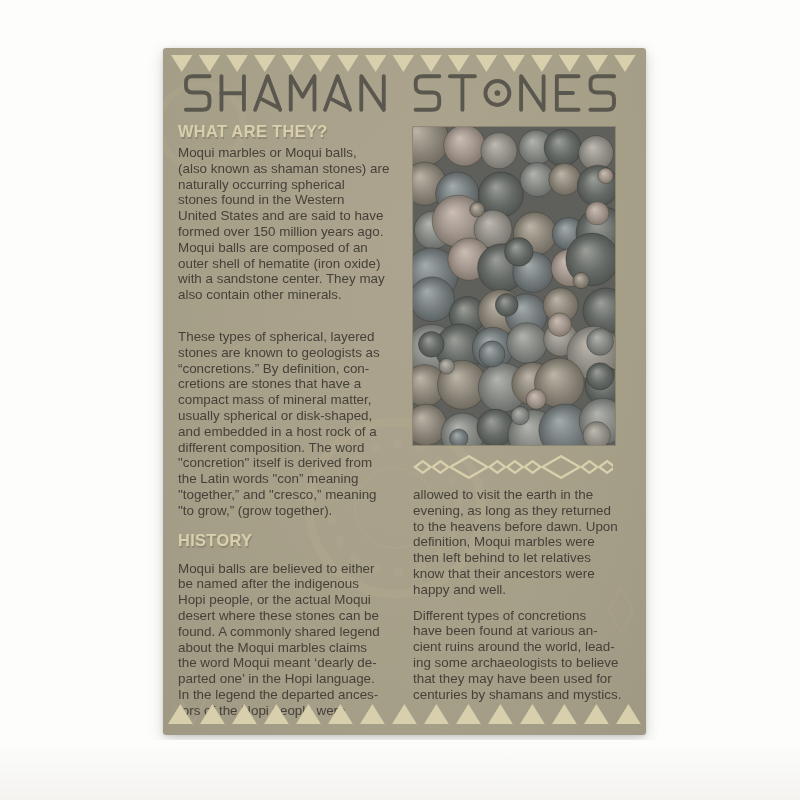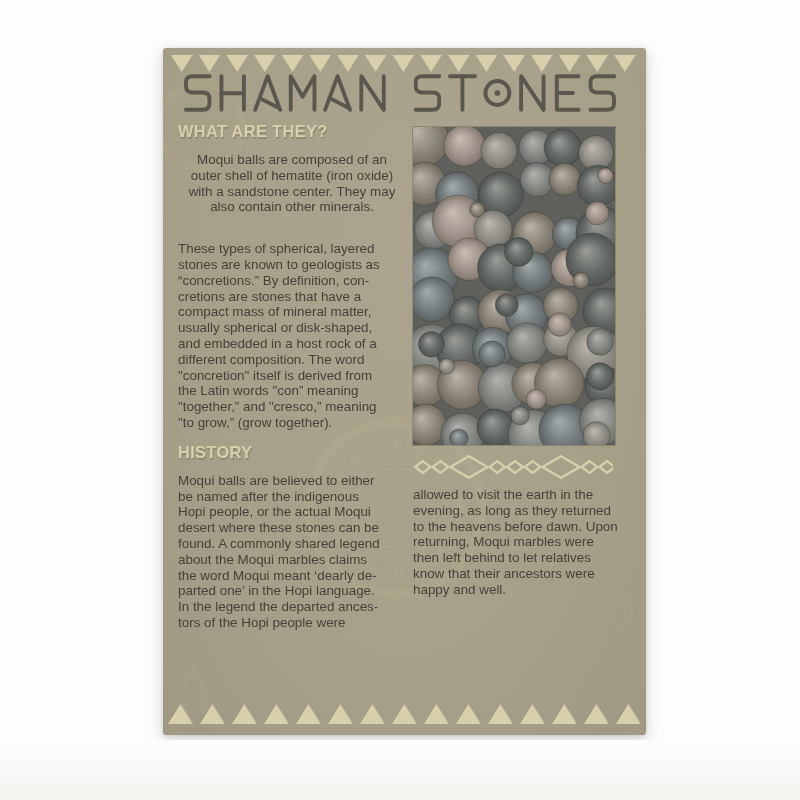--- a/index.html
+++ b/index.html
@@ -27,21 +27,21 @@
   #title-svg circle{fill:none;stroke:var(--title);stroke-width:3.1;}
   #title-svg circle.fdot{fill:var(--title);stroke:none;}
   .col{position:absolute;}
   #left-col{left:15px;top:74px;width:228px;}
   #right-col{left:250px;top:79px;width:228px;}
   h2.sec{margin:0;font-size:17px;font-weight:bold;color:var(--cream);
          letter-spacing:.4px;transform:scaleX(.96);transform-origin:left;
          text-shadow:1px 1.5px 0 rgba(70,64,50,.25);}
   .para{margin:0;white-space:pre-line;font-size:13.4px;line-height:15.8px;color:var(--body);}
   #left-col .p1{margin-top:3px;}
-  #left-col .p2{margin-top:10px;text-align:center;}
+  #left-col .p2{}
   #left-col .p3{margin-top:26px;}
   #left-col h2.hist{margin-top:12px;}
   #left-col .p4{margin-top:10px;}
   .photo{width:202px;height:318px;display:block;outline:1px solid rgba(60,55,40,.25);}
   .divider{margin-top:10px;width:200px;height:24px;display:block;}
   .divider polygon{fill:none;stroke:var(--cream);stroke-width:2.4;}
   #right-col .p5{margin-top:8px;}
   #right-col .p6{margin-top:10px;}
 </style>
 </head>
@@ -125,20 +125,26 @@
             <path d="M2.6 15 H15.5"></path>
           </g>
           <g transform="translate(324,0)">
             <path d="M20.5 1.6 H7 Q1.6 1.6 1.6 6.4 V9.8 Q1.6 14.6 7 14.6 H15 Q20.4 14.6 20.4 19.4 V23.6 Q20.4 28.4 15 28.4 H1.5"></path>
           </g>
         </svg>
     </div>
 
     <div class="col" id="left-col">
       <h2 class="sec">WHAT ARE THEY?</h2>
+      <p class="para p1">Moqui marbles or Moqui balls,
+(also known as shaman stones) are
+naturally occurring spherical
+stones found in the Western
+United States and are said to have
+formed over 150 million years ago.</p>
       <p class="para p2">Moqui balls are composed of an
 outer shell of hematite (iron oxide)
 with a sandstone center. They may
 also contain other minerals.</p>
       <p class="para p3">These types of spherical, layered
 stones are known to geologists as
 “concretions.” By definition, con-
 cretions are stones that have a
 compact mass of mineral matter,
 usually spherical or disk-shaped,
@@ -268,24 +274,30 @@
           <polygon points="78,12 86,6 94,12 86,18"></polygon>
           <polygon points="96,12 104,6 112,12 104,18"></polygon>
           <polygon points="114,12 122,6 130,12 122,18"></polygon>
           <polygon points="132,12 151,1 170,12 151,23"></polygon>
           <polygon points="172,12 180,6 188,12 180,18"></polygon>
           <polygon points="190,12 198,6 206,12 198,18"></polygon>
         </svg>
       <p class="para p5">allowed to visit the earth in the
 evening, as long as they returned
 to the heavens before dawn. Upon
-returning, Moqui marbles were
+definition, Moqui marbles were
 then left behind to let relatives
 know that their ancestors were
 happy and well.</p>
+      <p class="para p6">Different types of concretions
+have been found at various an-
+cient ruins around the world, lead-
+ing some archaeologists to believe
+that they may have been used for
+centuries by shamans and mystics.</p>
     </div>
 
     <div class="tri-row" id="bottom-tris"><svg width="472.8" height="20" viewBox="0 0 472.8 20">
           <polygon points="0,20 24.8,20 12.4,0"></polygon>
           <polygon points="32,20 56.8,20 44.4,0"></polygon>
           <polygon points="64,20 88.8,20 76.4,0"></polygon>
           <polygon points="96,20 120.8,20 108.4,0"></polygon>
           <polygon points="128,20 152.8,20 140.4,0"></polygon>
           <polygon points="160,20 184.8,20 172.4,0"></polygon>
           <polygon points="192,20 216.8,20 204.4,0"></polygon>

